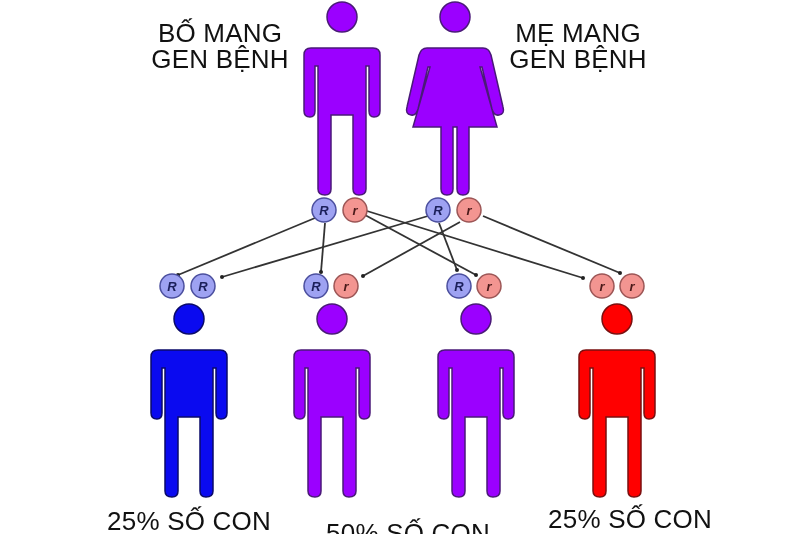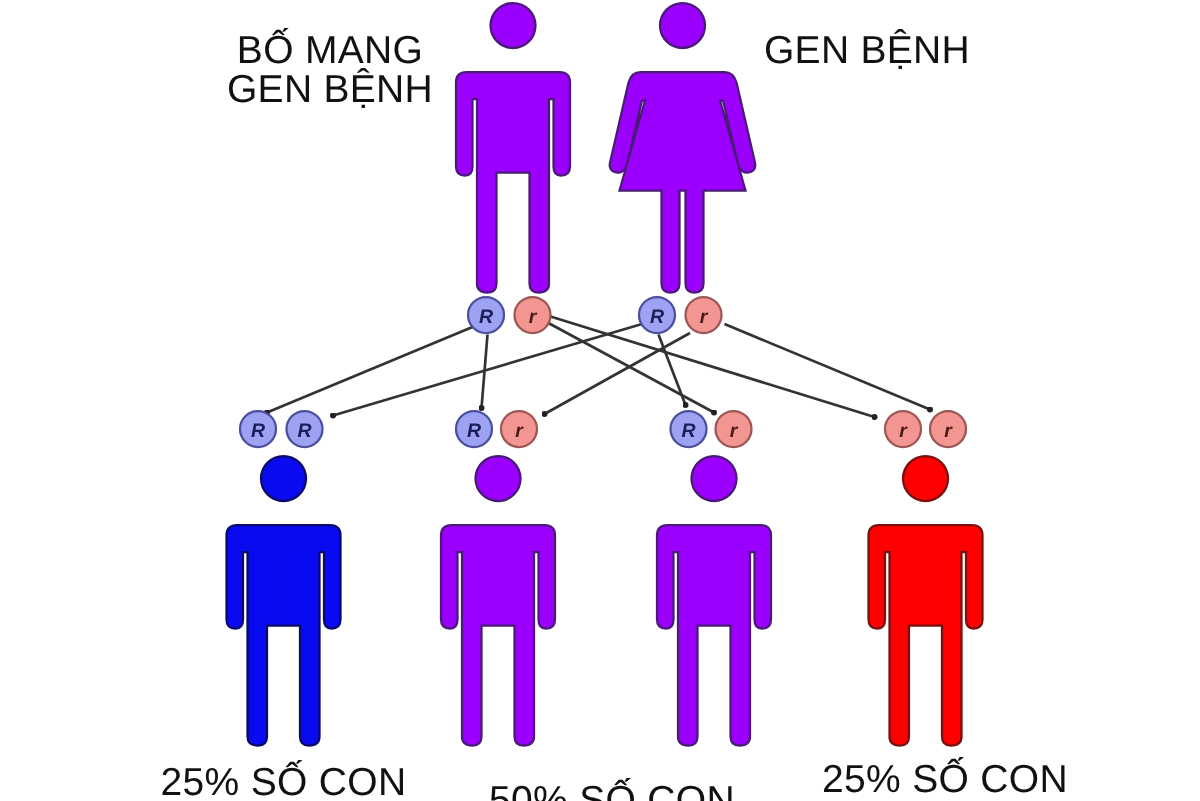--- a/index.html
+++ b/index.html
@@ -110,18 +110,19 @@
   <g transform="translate(617,305)" fill="#ff0000" stroke="#7a0f0f" stroke-width="1.5">
     <use href="#male-shape"></use>
   </g>
 </svg>
 
 <div class="label" style="left:140px; top:20px; width:160px;">
   <span>BỐ MANG</span>
   <span>GEN BỆNH</span>
 </div>
 <div class="label" style="left:498px; top:20px; width:160px;">
+  <span>MẸ MANG</span>
   <span>GEN BỆNH</span>
 </div>
 
 <div class="label" style="left:94px; top:508px; width:190px;">25% SỐ CON</div>
 <div class="label" style="left:313px; top:520px; width:190px;">50% SỐ CON</div>
 <div class="label" style="left:535px; top:506px; width:190px;">25% SỐ CON</div>
 
 </body></html>

